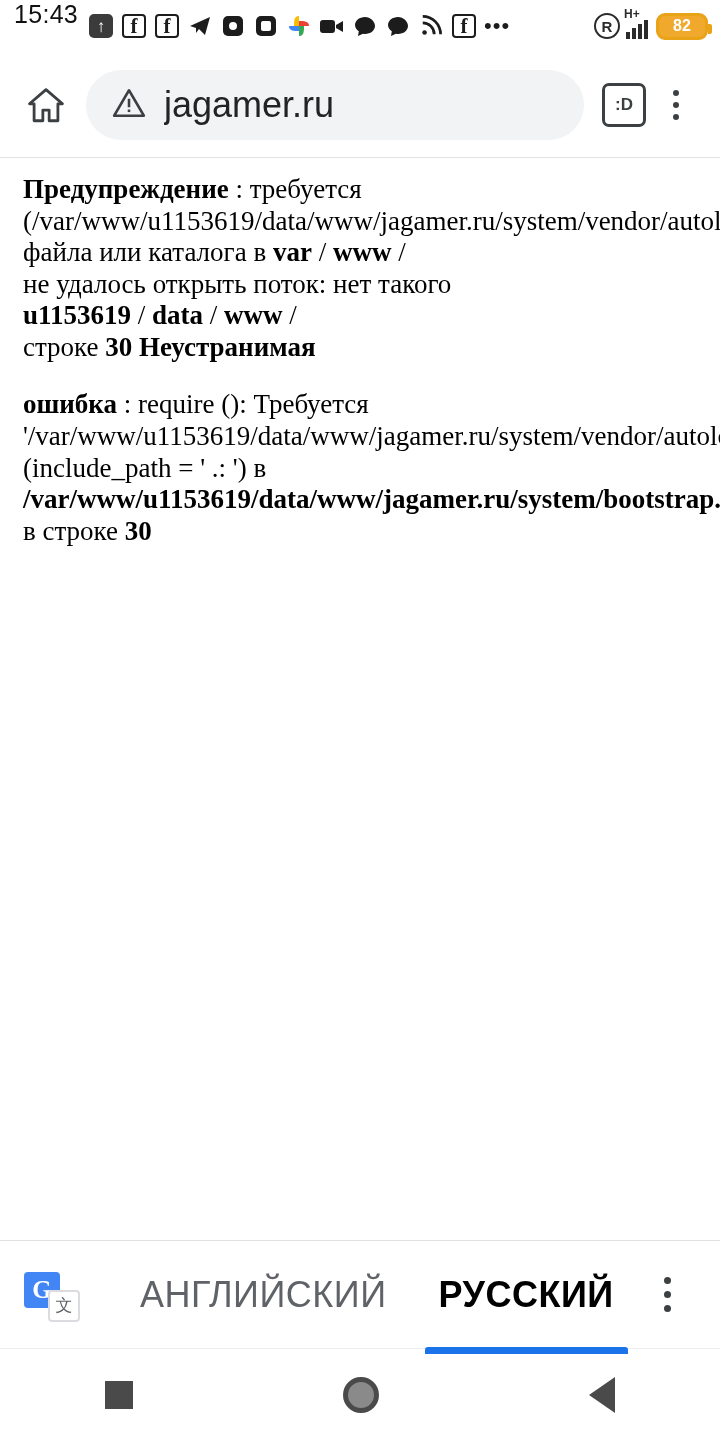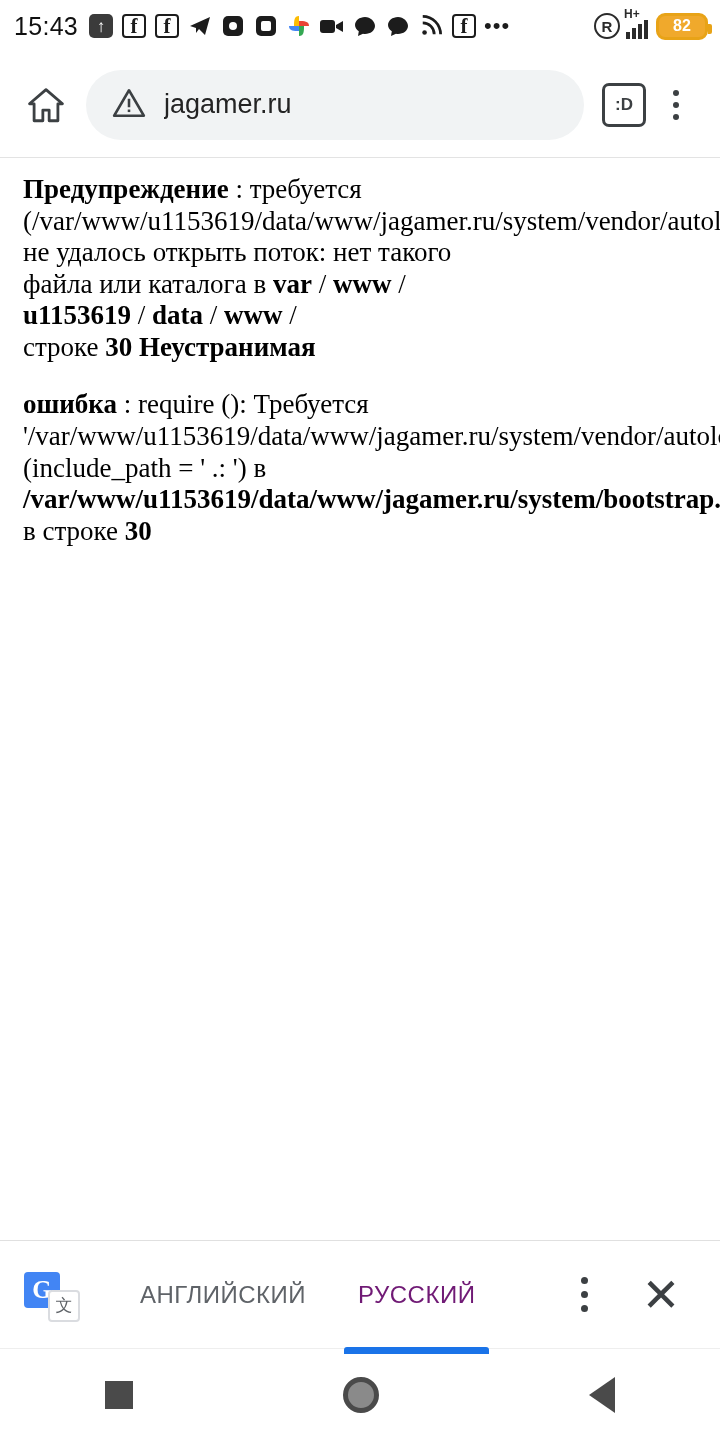--- a/index.html
+++ b/index.html
@@ -17,21 +17,20 @@
     background: #ffffff;
     display: flex;
     flex-direction: column;
   }
 
   
   .statusbar {
     height: 52px;
     flex: 0 0 52px;
     display: flex;
-    align-items: center;
     padding: 0 12px 0 14px;
     background: #ffffff;
     color: #1a1a1a;
   }
   .clock {
     font-size: 25px;
     font-weight: 400;
     letter-spacing: 0.3px;
     color: #101010;
     margin-right: 10px;
@@ -152,21 +151,21 @@
     background: #f1f3f4;
     border-radius: 35px;
     display: flex;
     align-items: center;
     padding: 0 26px;
     gap: 18px;
     margin: 0 8px;
     overflow: hidden;
   }
   .omnibox .url {
-    font-size: 27px;
+    font-size: 36px;
     color: #232323;
     font-family: "Liberation Sans", sans-serif;
     white-space: nowrap;
     overflow: hidden;
     text-overflow: ellipsis;
   }
   .tabcount {
     width: 44px; height: 44px;
     border: 3px solid #3c4043;
     border-radius: 7px;
@@ -251,31 +250,31 @@
   }
   .lang-tabs {
     display: flex;
     align-items: center;
     gap: 0;
     margin-left: 36px;
     flex: 1;
     height: 100%;
   }
   .lang-tab {
-    font-size: 24px;
+    font-size: 36px;
     letter-spacing: 0.5px;
     padding: 0 26px;
     height: 100%;
     display: flex;
     align-items: center;
     position: relative;
     font-family: "Liberation Sans", sans-serif;
   }
   .lang-tab.inactive { color: #5f6368; }
-  .lang-tab.active { color: #701a75; font-weight: normal; }
+  .lang-tab.active { color: #000000; font-weight: bold; }
   .lang-tab.active::after {
     content: "";
     position: absolute;
     left: 12px; right: 12px;
     bottom: -6px;
     height: 7px;
     background: #1a73e8;
     border-radius: 3px 3px 0 0;
   }
   .tb-menu {
@@ -428,22 +427,22 @@
         <span></span>
         <span></span>
     </div>
   </div>
   <div class="toolbar-divider"></div>
 
   <div class="content">
     <div class="err-block">
       <p><span class="b">Предупреждение</span><span> : требуется</span></p>
       <p>(/var/www/u1153619/data/www/jagamer.ru/system/vendor/autoload.php):</p>
+      <p><span>файла или каталога в </span><span class="b">var</span><span> / </span><span class="b">www</span><span> /</span></p>
       <p>не удалось открыть поток: нет такого</p>
-      <p><span>файла или каталога в </span><span class="b">var</span><span> / </span><span class="b">www</span><span> /</span></p>
       <p><span class="b">u1153619</span><span> / </span><span class="b">data</span><span> / </span><span class="b">www</span><span> /</span></p>
       <p><span>строке </span><span class="b">30</span><span class="b"> Неустранимая</span></p>
 
       <div class="gap"></div>
 
       <p><span class="b">ошибка</span><span> : require (): Требуется</span></p>
       <p>'/var/www/u1153619/data/www/jagamer.ru/system/vendor/autoload.php'</p>
       <p>(include_path = ' .: ') в</p>
       <p class="b">/var/www/u1153619/data/www/jagamer.ru/system/bootstrap.php</p>
       <p><span>в строке </span><span class="b">30</span></p>

